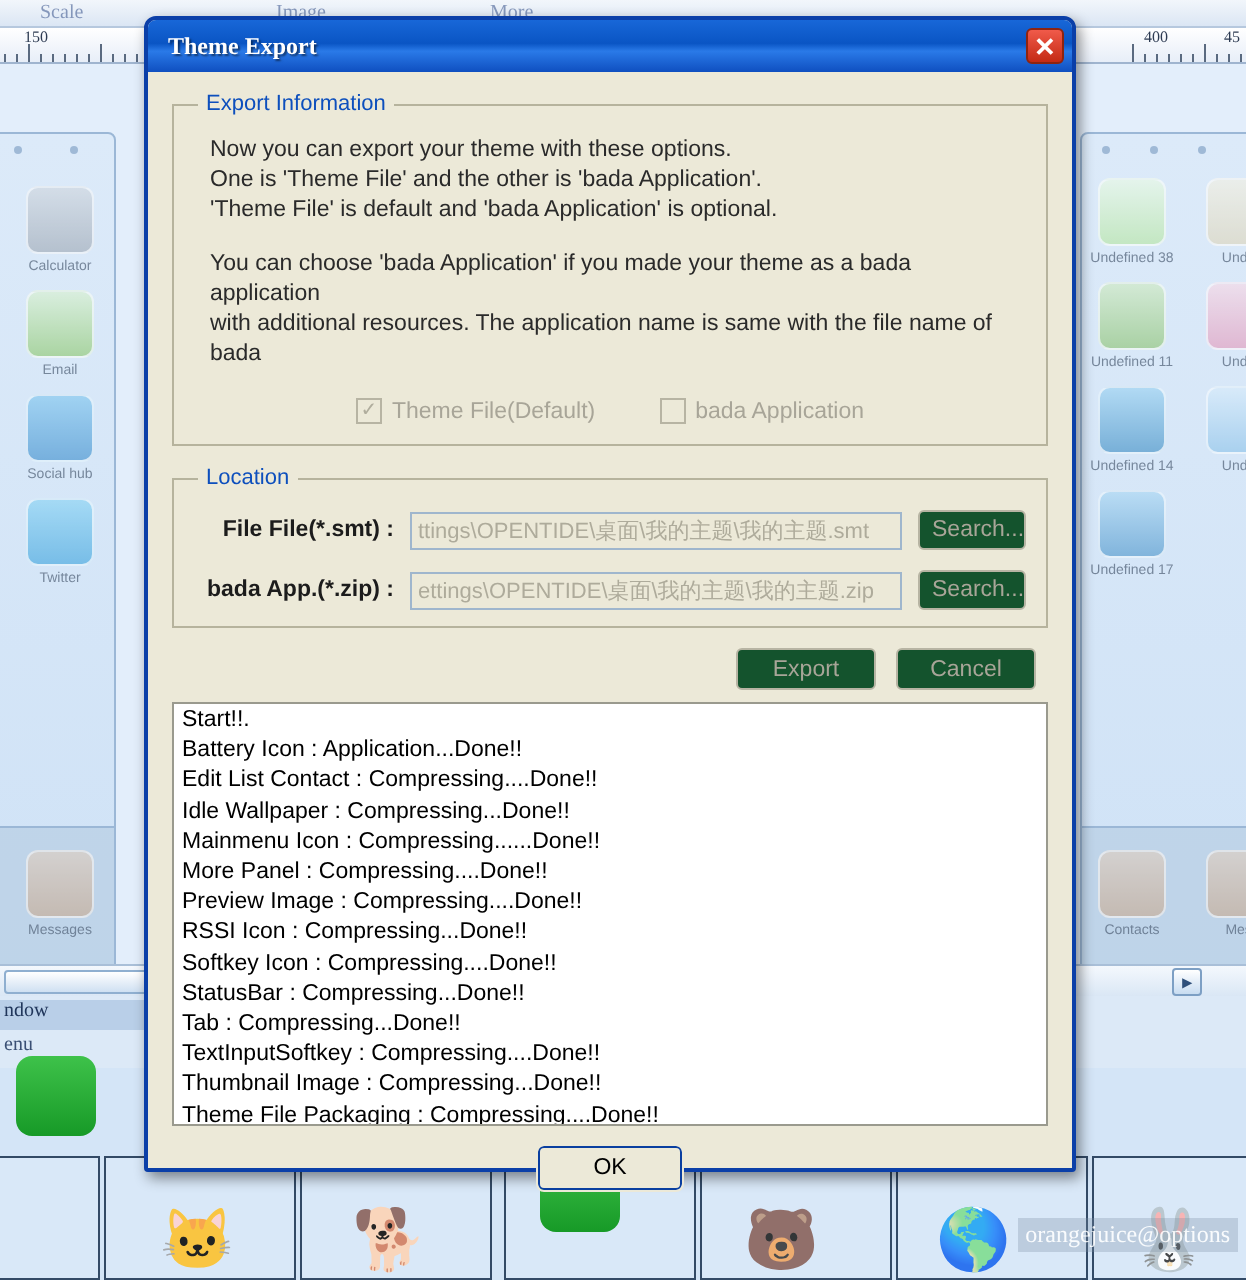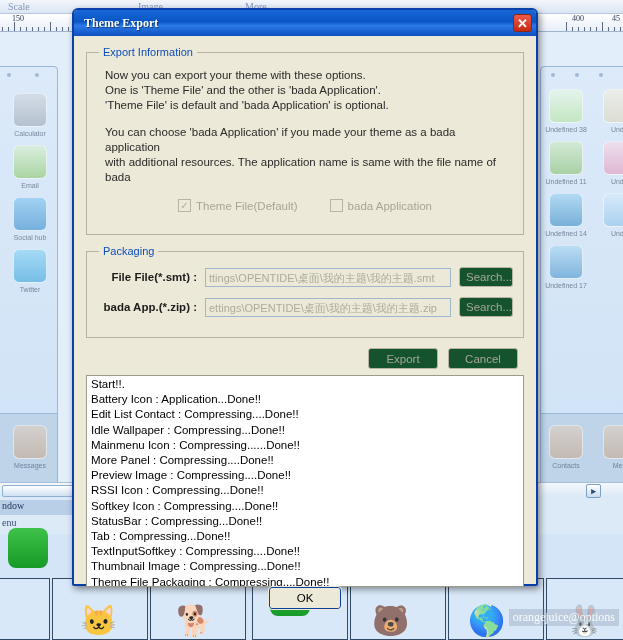--- a/index.html
+++ b/index.html
@@ -153,21 +153,21 @@
     background:linear-gradient(#f05a4a,#c42a14);
     border:1px solid #8d2410;
     color:#fff; font-size:13px; font-weight:bold;
     display:flex; align-items:center; justify-content:center;
     line-height:1; cursor:pointer;
   }
 
   .dlg-body { position:relative; padding:10px 12px; }
 
   fieldset.grp {
-    border:1px solid #b6b39d; margin:0 0 10px 0; padding:6px 10px 20px 10px;
+    border:1px solid #b6b39d; margin:0 0 10px 0; padding:6px 10px 8px 10px;
     background:#ece9d8;
   }
   fieldset.grp > legend {
     color:#0d4fbd; font-size:11px; padding:0 4px; margin-left:2px;
   }
 
   .info-p { color:#2a2a2a; font-size:11.5px; line-height:15px; margin:4px 0 0 8px; }
   .info-p.second { margin-top:12px; }
 
   .chk-row { display:flex; gap:32px; justify-content:center; margin-top:14px; margin-bottom:2px; }
@@ -195,34 +195,34 @@
 
   .act-row { display:flex; justify-content:flex-end; gap:10px; margin:8px 6px 2px 0; }
   .act-row .btn { width:70px; height:21px; }
 
   .logbox {
     margin:6px 0 0 0; height:212px; background:#ffffff;
     border:1px solid #9a9a8e; overflow:hidden; padding:1px 0 0 2px;
   }
   .logline { font-size:11.5px; color:#000; line-height:15.2px; white-space:nowrap; padding-left:2px; }
 
-  .ok-row { display:flex; justify-content:center; }
+  .ok-row { display:flex; justify-content:center; margin-top:10px; }
   .ok-btn {
     width:72px; height:22px; font-size:11.5px; color:#000;
     background:#ece9d8; border:1px solid #0a3fa0; border-radius:3px;
     outline:1px solid #ece9d8; cursor:pointer;
   }
 </style>
 </head>
 <body>
 
 <div id="bg">
 
   <div class="bg-menubar">
-    <span class="bg-menu-item" style="left:8px">Scale</span>
+    <span class="bg-menu-item" style="left:20px">Scale</span>
     <span class="bg-menu-item" style="left:138px">Image</span>
     <span class="bg-menu-item" style="left:245px">More</span>
   </div>
 
   <div class="bg-ruler">
     <span class="rlabel" style="left:12px">150</span>
     <span class="rlabel" style="left:572px">400</span>
     <span class="rlabel" style="left:612px">45</span>
     <span class="tick minor" style="left:2px"></span>
       <span class="tick minor" style="left:8px"></span>
@@ -352,21 +352,21 @@
           <span>Theme File(Default)</span>
         </label>
         <label class="chk">
           <span class="box"></span>
           <span>bada Application</span>
         </label>
       </div>
     </fieldset>
 
     <fieldset class="grp">
-      <legend>Packaging</legend>
+      <legend>Location</legend>
 
       <div class="loc-row">
         <span class="loc-label">File File(*.smt) :</span>
         <span class="loc-input">ttings\OPENTIDE\桌面\我的主题\我的主题.smt</span>
         <button class="btn search-btn">Search...</button>
       </div>
 
       <div class="loc-row second">
         <span class="loc-label">bada App.(*.zip) :</span>
         <span class="loc-input">ettings\OPENTIDE\桌面\我的主题\我的主题.zip</span>

